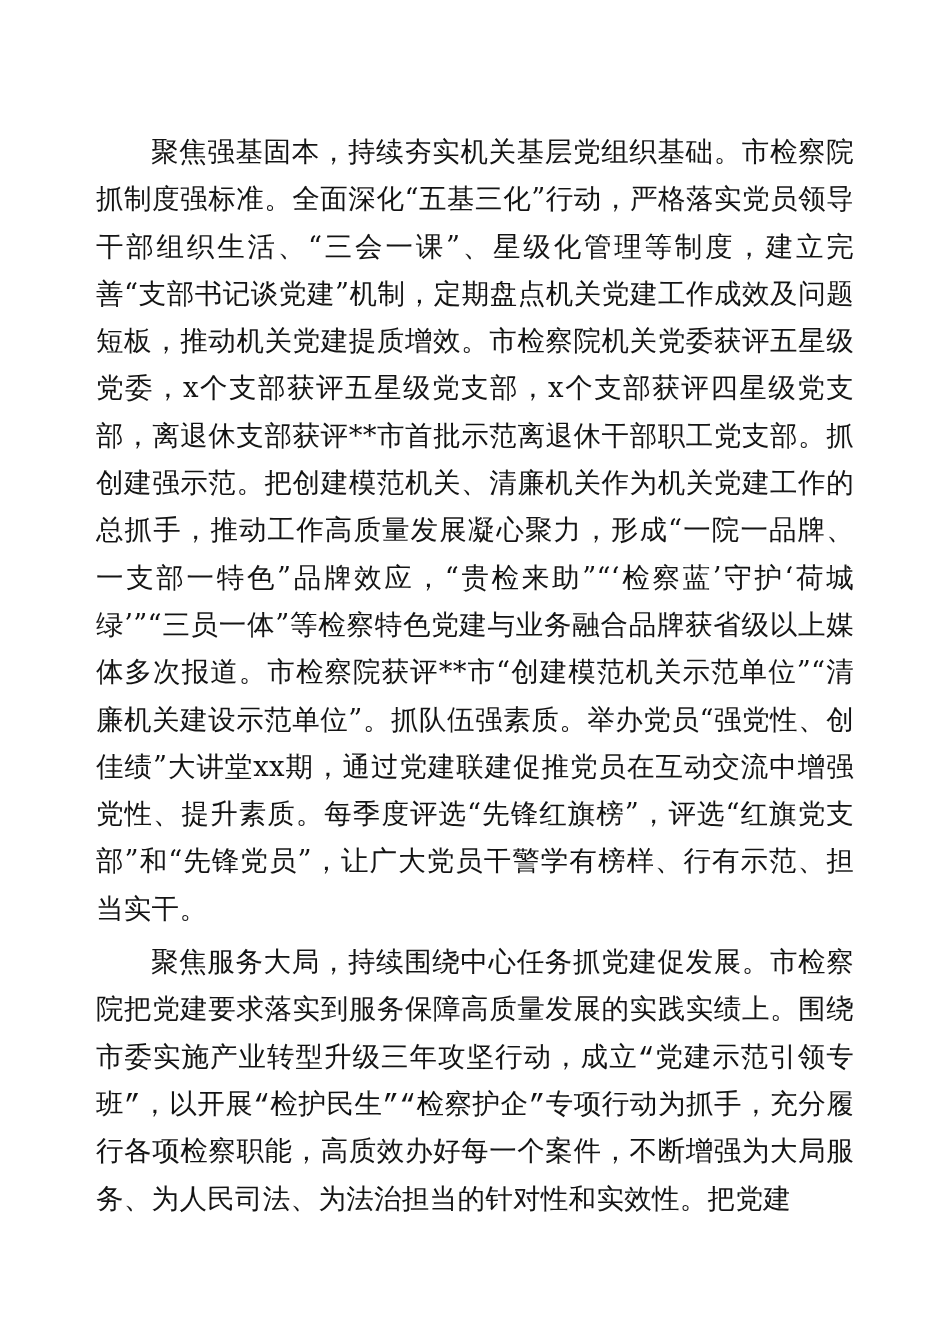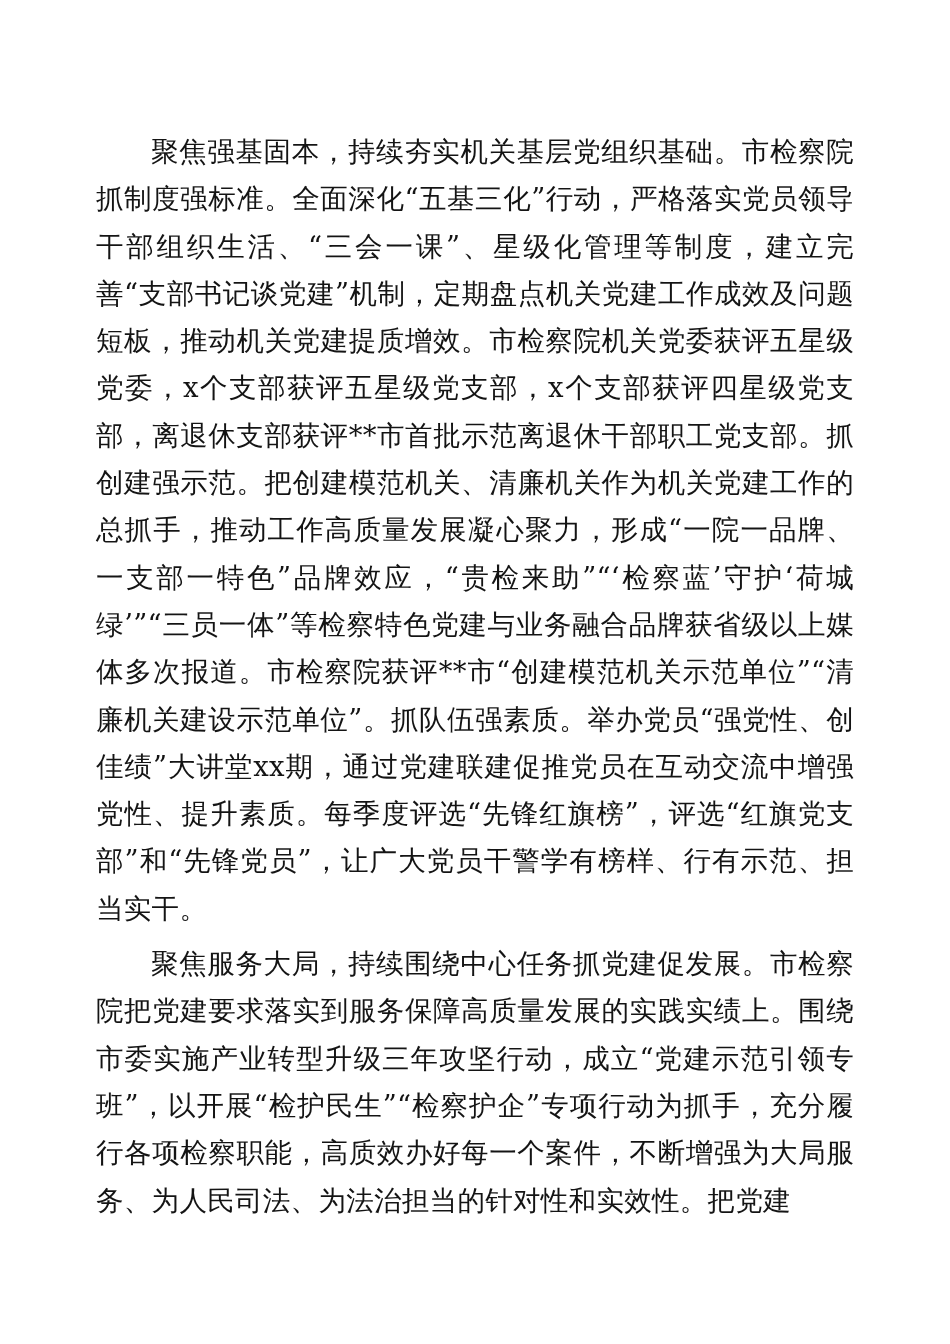--- a/index.html
+++ b/index.html
@@ -30,20 +30,21 @@
     letter-spacing: 0.3px;
     color: #141414;
   }
   .para {
     margin: 0 0 4px 0;
     text-indent: 2em;
     white-space: normal;
   }
   .para + .para {
     margin-top: 8px;
+    font-family: Liberation Mono, monospace;
   }
 </style>
 </head>
 <body>
 
 <div class="page">
   <div class="doc-body">
     <p class="para">聚焦强基固本，持续夯实机关基层党组织基础。市检察院抓制度强标准。全面深化“五基三化”行动，严格落实党员领导干部组织生活、“三会一课”、星级化管理等制度，建立完善“支部书记谈党建”机制，定期盘点机关党建工作成效及问题短板，推动机关党建提质增效。市检察院机关党委获评五星级党委，x个支部获评五星级党支部，x个支部获评四星级党支部，离退休支部获评**市首批示范离退休干部职工党支部。抓创建强示范。把创建模范机关、清廉机关作为机关党建工作的总抓手，推动工作高质量发展凝心聚力，形成“一院一品牌、一支部一特色”品牌效应，“贵检来助”“‘检察蓝’守护‘荷城绿’”“三员一体”等检察特色党建与业务融合品牌获省级以上媒体多次报道。市检察院获评**市“创建模范机关示范单位”“清廉机关建设示范单位”。抓队伍强素质。举办党员“强党性、创佳绩”大讲堂xx期，通过党建联建促推党员在互动交流中增强党性、提升素质。每季度评选“先锋红旗榜”，评选“红旗党支部”和“先锋党员”，让广大党员干警学有榜样、行有示范、担当实干。</p>
     <p class="para">聚焦服务大局，持续围绕中心任务抓党建促发展。市检察院把党建要求落实到服务保障高质量发展的实践实绩上。围绕市委实施产业转型升级三年攻坚行动，成立“党建示范引领专班”，以开展“检护民生”“检察护企”专项行动为抓手，充分履行各项检察职能，高质效办好每一个案件，不断增强为大局服务、为人民司法、为法治担当的针对性和实效性。把党建</p>
   </div>

